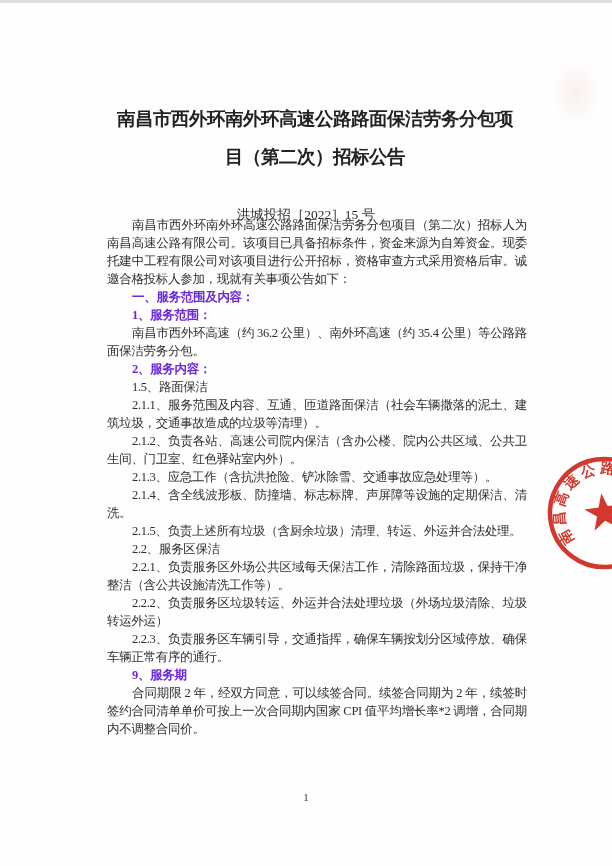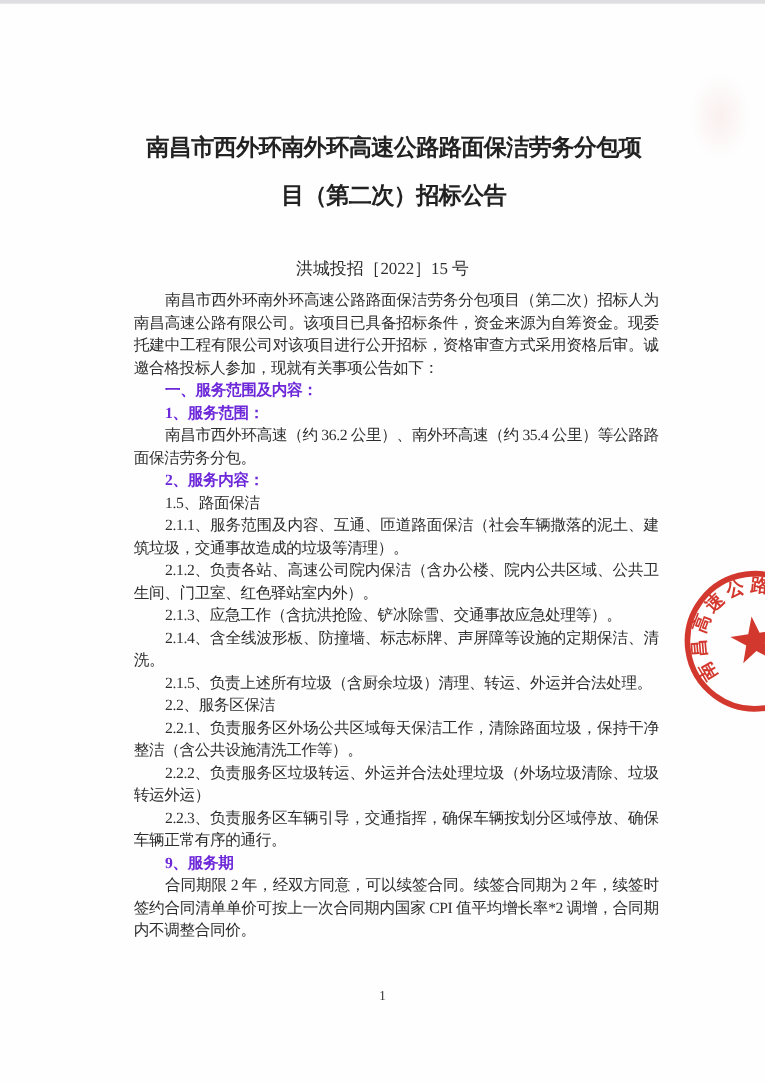--- a/index.html
+++ b/index.html
@@ -48,21 +48,21 @@
     position: absolute;
     top: 206px;
     left: 0;
     width: 612px;
     text-align: center;
     font-size: 13.5px;
     color: #2d2d2d;
   }
   .doc-body {
     position: absolute;
-    top: 231px;
+    top: 216px;
     left: 107px;
     width: 420px;
     font-size: 12.5px;
     line-height: 18px;
     letter-spacing: -0.3px;
     text-align: justify;
   }
   .para {
     margin: 0;
     text-indent: 2em;

